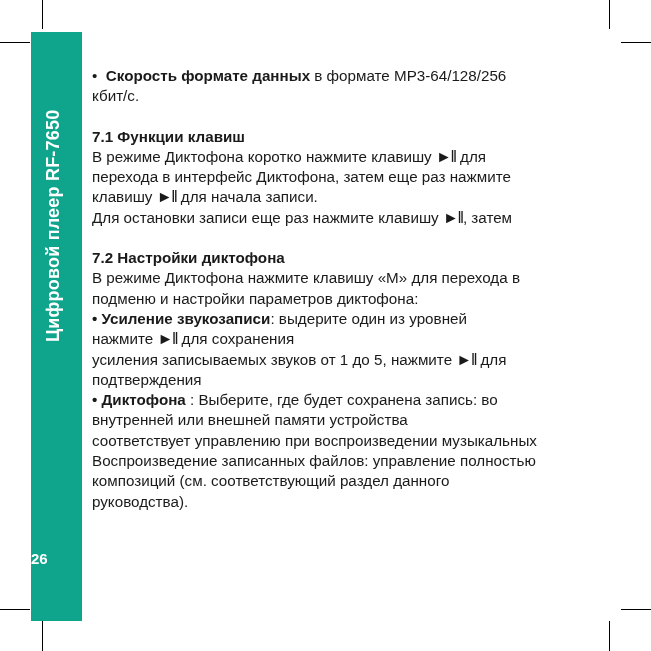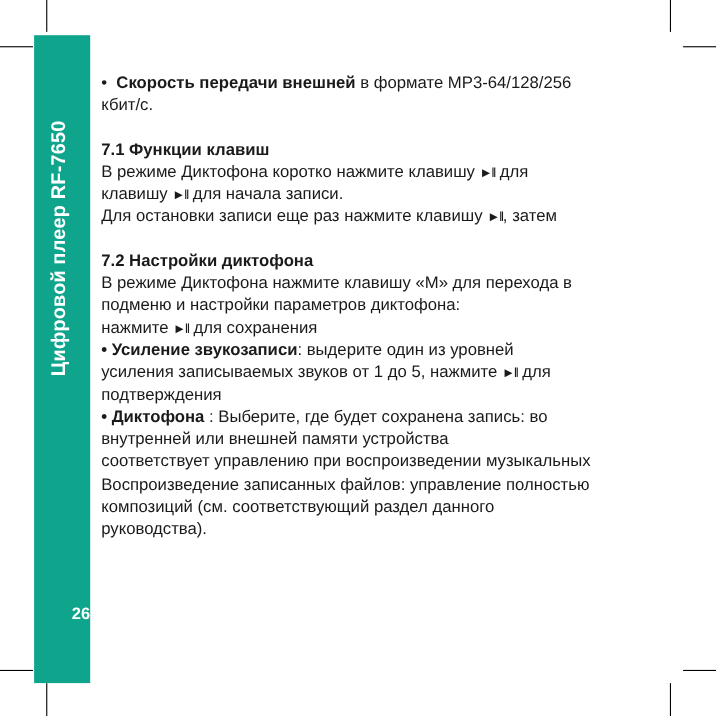--- a/index.html
+++ b/index.html
@@ -16,67 +16,68 @@
   }
   .side-title {
     position: absolute; left: 56px; top: 72px;
     transform-origin: 0 0;
     transform: translate(-13px, 270px) rotate(-90deg);
     white-space: nowrap;
     color: #ffffff; font-weight: bold; font-size: 18px; letter-spacing: 0.2px;
     width: 270px; text-align: left;
   }
   .page-num {
-    position: absolute; left: 31px; top: 550px; width: 51px; text-align: right;
+    position: absolute; left: 31px; top: 550px; width: 51px; text-align: left;
     color: #ffffff; font-weight: bold; font-size: 15px;
   }
   .content {
     position: absolute; left: 92px; top: 66px; width: 500px;
     font-size: 15.2px; line-height: 20.3px;
   }
   .content p { margin: 0; }
   .gap { height: 20px; }
   b { font-weight: bold; }
-  .pp { font-size: 12px; letter-spacing: -1px; text-align: right; }
+  .pp { font-size: 16px; letter-spacing: -1px; text-align: right; }
 </style>
 </head>
 <body>
 
 <div class="crop" style="left:42px;top:0;width:1px;height:29px;"></div>
 <div class="crop" style="left:0;top:42px;width:30px;height:1px;"></div>
 <div class="crop" style="left:609px;top:0;width:1px;height:29px;"></div>
 <div class="crop" style="left:621px;top:42px;width:30px;height:1px;"></div>
 <div class="crop" style="left:0;top:609px;width:30px;height:1px;"></div>
 <div class="crop" style="left:42px;top:621px;width:1px;height:30px;"></div>
 <div class="crop" style="left:621px;top:609px;width:30px;height:1px;"></div>
 <div class="crop" style="left:609px;top:621px;width:1px;height:30px;"></div>
 
 <div class="sidebar"></div>
 <div class="side-title">Цифровой плеер RF-7650</div>
 <div class="page-num">26</div>
 
 <div class="content">
   <p>
     <span>•</span>&nbsp;
-    <b>Скорость передачи внешней</b><span> в формате MP3-64/128/256</span>
+    <b>Скорость формате данных</b><span> в формате MP3-64/128/256</span>
   </p>
   <p>кбит/с.</p>
   <div class="gap"></div>
 
   <p><b>7.1 Функции клавиш</b></p>
   <p><span>В режиме Диктофона коротко нажмите клавишу </span><span class="pp">►ll</span><span> для</span></p>
+  <p>перехода в интерфейс Диктофона, затем еще раз нажмите</p>
   <p><span>клавишу </span><span class="pp">►ll</span><span> для начала записи.</span></p>
   <p><span>Для остановки записи еще раз нажмите клавишу </span><span class="pp">►ll</span><span>, затем</span></p>
   <div class="gap"></div>
 
   <p><b>7.2 Настройки диктофона</b></p>
   <p>В режиме Диктофона нажмите клавишу «M» для перехода в</p>
   <p>подменю и настройки параметров диктофона:</p>
+  <p><b>• Усиление звукозаписи</b><span>: выдерите один из уровней</span></p>
   <p><span>нажмите </span><span class="pp">►ll</span><span> для сохранения</span></p>
-  <p><b>• Усиление звукозаписи</b><span>: выдерите один из уровней</span></p>
   <p><span>усиления записываемых звуков от 1 до 5, нажмите </span><span class="pp">►ll</span><span> для</span></p>
   <p>подтверждения</p>
   <p><b>• Диктофона</b><span> : Выберите, где будет сохранена запись: во</span></p>
   <p>внутренней или внешней памяти устройства</p>
   <p>соответствует управлению при воспроизведении музыкальных</p>
   <p>Воспроизведение записанных файлов: управление полностью</p>
   <p>композиций (см. соответствующий раздел данного</p>
   <p>руководства).</p>
 </div>
 

